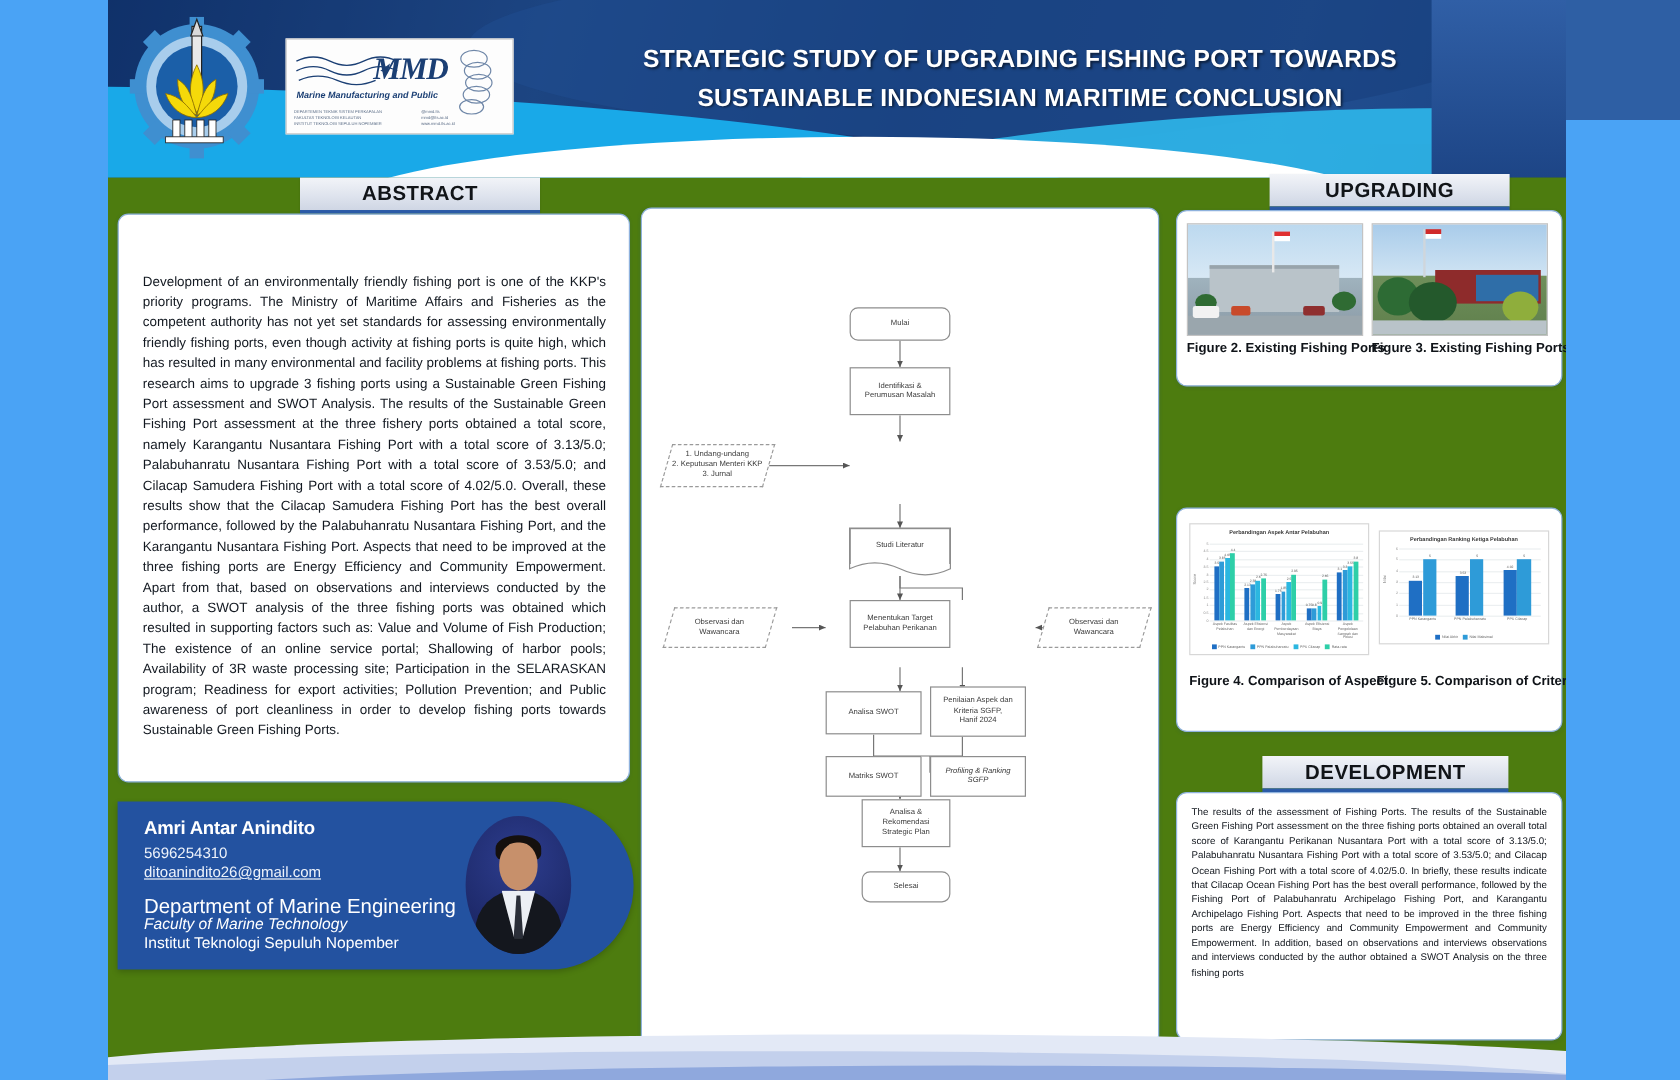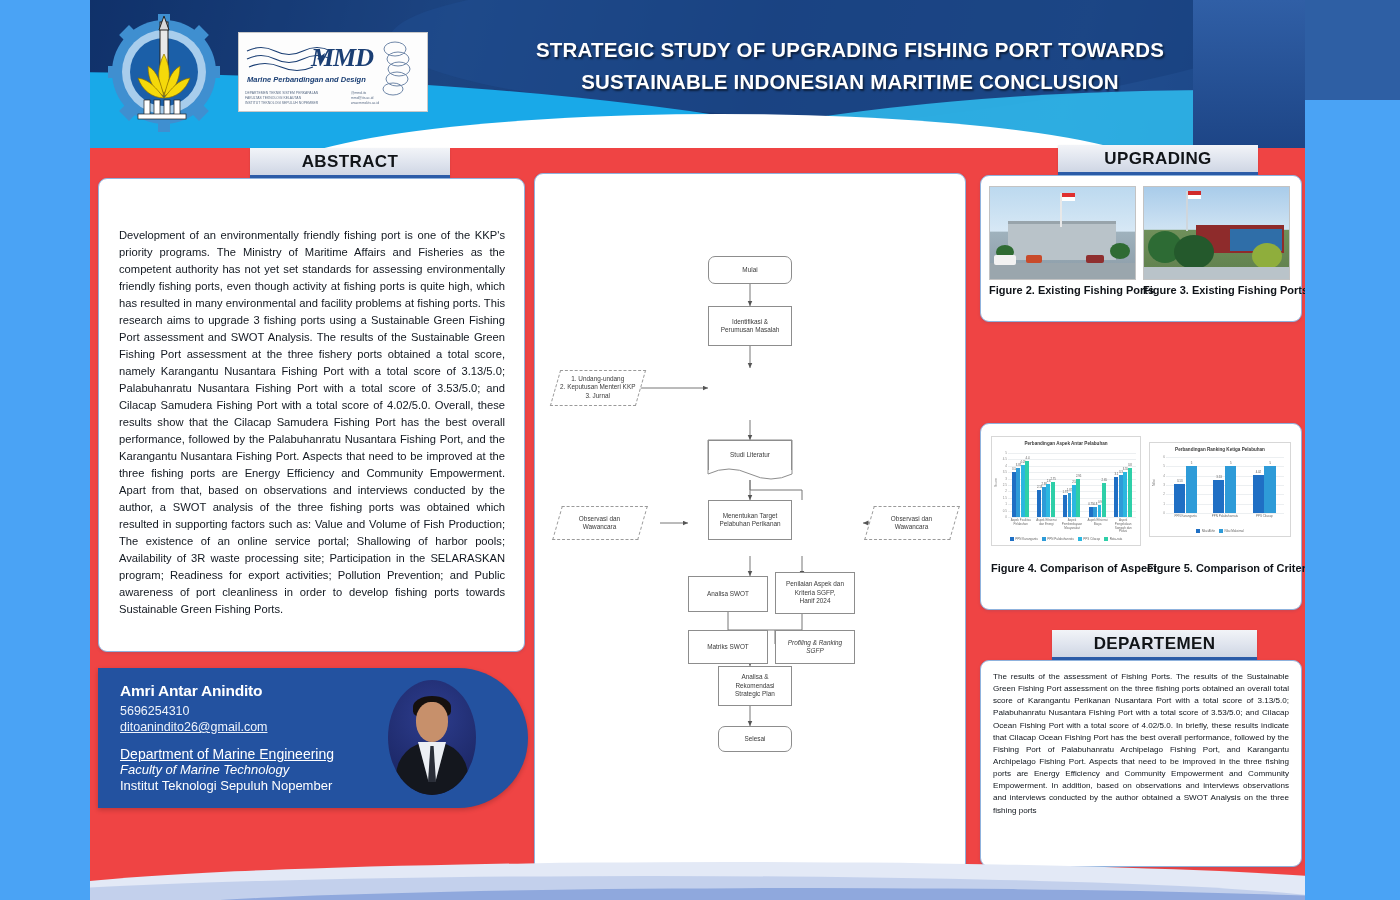--- a/index.html
+++ b/index.html
@@ -7,21 +7,21 @@
     width: 1400px; height: 900px;
     overflow: hidden;
     background: #4aa3f5;
     font-family: "Liberation Sans", sans-serif;
   }
 
   #poster {
     position: absolute;
     left: 90px; top: 0;
     width: 1215px; height: 900px;
-    background: #ef4444;
+    background: #4d7c0f;
     overflow: hidden;
   }
 
   
   #header {
     position: absolute; left: 0; top: 0;
     width: 1215px; height: 148px;
     background: linear-gradient(100deg, #1b3e7a 0%, #2a5596 35%, #16407e 70%, #1d4versa 100%);
     overflow: hidden;
   }
@@ -149,21 +149,21 @@
   }
   #author-id {
     position: absolute; left: 22px; top: 36px;
     color: #eef3fb; font-size: 12.5px;
   }
   #author-email {
     position: absolute; left: 22px; top: 52px;
     color: #eef3fb; font-size: 12.5px;
     text-decoration: underline;
   }
-  #author-dept { position: absolute; left: 22px; top: 78px; color:#ffffff; font-size:14px;text-decoration:underline; }
+  #author-dept { position: absolute; left: 22px; top: 78px; color:#ffffff; font-size:17px; }
   #author-fac  { position: absolute; left: 22px; top: 94px; color:#ffffff; font-size:13px;font-style:italic; }
   #author-inst { position: absolute; left: 22px; top: 110px; color:#ffffff; font-size:13px; }
   #author-photo {
     position: absolute; right: 52px; top: 12px;
     width: 88px; height: 115px;
     border-radius: 50%;
     background: radial-gradient(circle at 50% 32%, #2d3d8e 0%, #1e2a6b 65%, #16205a 100%);
     overflow: hidden;
   }
   .ph-face { position:absolute; left:28px; top:22px; width:32px; height:40px; border-radius:46% 46% 50% 50%; background:#c7906b; }
@@ -318,21 +318,21 @@
         <polygon points="78,26 86,20 84,28" fill="#1b3f74"></polygon>
         <g fill="none" stroke="#6f87a8" stroke-width="1">
           <ellipse cx="156" cy="16" rx="11" ry="7"></ellipse>
           <ellipse cx="159" cy="26" rx="11" ry="7"></ellipse>
           <ellipse cx="160" cy="36" rx="11" ry="7"></ellipse>
           <ellipse cx="158" cy="46" rx="11" ry="7"></ellipse>
           <ellipse cx="154" cy="56" rx="10" ry="6"></ellipse>
         </g>
       </svg>
       <div class="mmd-text">MMD</div>
-      <div class="mmd-sub">Marine Perbandingan and Design</div>
+      <div class="mmd-sub">Marine Manufacturing and Public</div>
       <div class="mmd-fine" style="left:6px;top:58px;width:90px;white-space:pre-line;">DEPARTEMEN TEKNIK SISTEM PERKAPALAN
 FAKULTAS TEKNOLOGI KELAUTAN
 INSTITUT TEKNOLOGI SEPULUH NOPEMBER</div>
       <div class="mmd-fine" style="left:112px;top:58px;width:70px;white-space:pre-line;">@mmd.its
 mmd@its.ac.id
 www.mmd.its.ac.id</div>
     </div>
 
     <div id="poster-title">STRATEGIC STUDY OF UPGRADING FISHING PORT TOWARDS SUSTAINABLE INDONESIAN MARITIME CONCLUSION</div>
   </div>
@@ -597,21 +597,21 @@
             <i style="background: rgb(46, 155, 216);"></i>
             <span>Nilai Maksimal</span>
           </span>
         </div>
     </div>
 
     <div class="fig-cap" style="left:10px; top:138px;">Figure 4. Comparison of Aspect</div>
     <div class="fig-cap" style="left:166px; top:138px;">Figure 5. Comparison of Criteria</div>
   </div>
 
-  <div class="sec-head" id="conc-head">DEPARTEMEN</div>
+  <div class="sec-head" id="conc-head">DEVELOPMENT</div>
   <div class="panel" id="conc-panel">
     <div id="conc-text">The results of the assessment of Fishing Ports. The results of the Sustainable Green Fishing Port assessment on the three fishing ports obtained an overall total score of Karangantu Perikanan Nusantara Port with a total score of 3.13/5.0; Palabuhanratu Nusantara Fishing Port with a total score of 3.53/5.0; and Cilacap Ocean Fishing Port with a total score of 4.02/5.0. In briefly, these results indicate that Cilacap Ocean Fishing Port has the best overall performance, followed by the Fishing Port of Palabuhanratu Archipelago Fishing Port, and Karangantu Archipelago Fishing Port. Aspects that need to be improved in the three fishing ports are Energy Efficiency and Community Empowerment and Community Empowerment. In addition, based on observations and interviews observations and interviews conducted by the author obtained a SWOT Analysis on the three fishing ports</div>
   </div>
 
   <div id="bottom-waves">
     <div class="bw" id="bw1"></div>
     <div class="bw" id="bw2"></div>
     <div class="bw" id="bw3"></div>
 
   </div>

